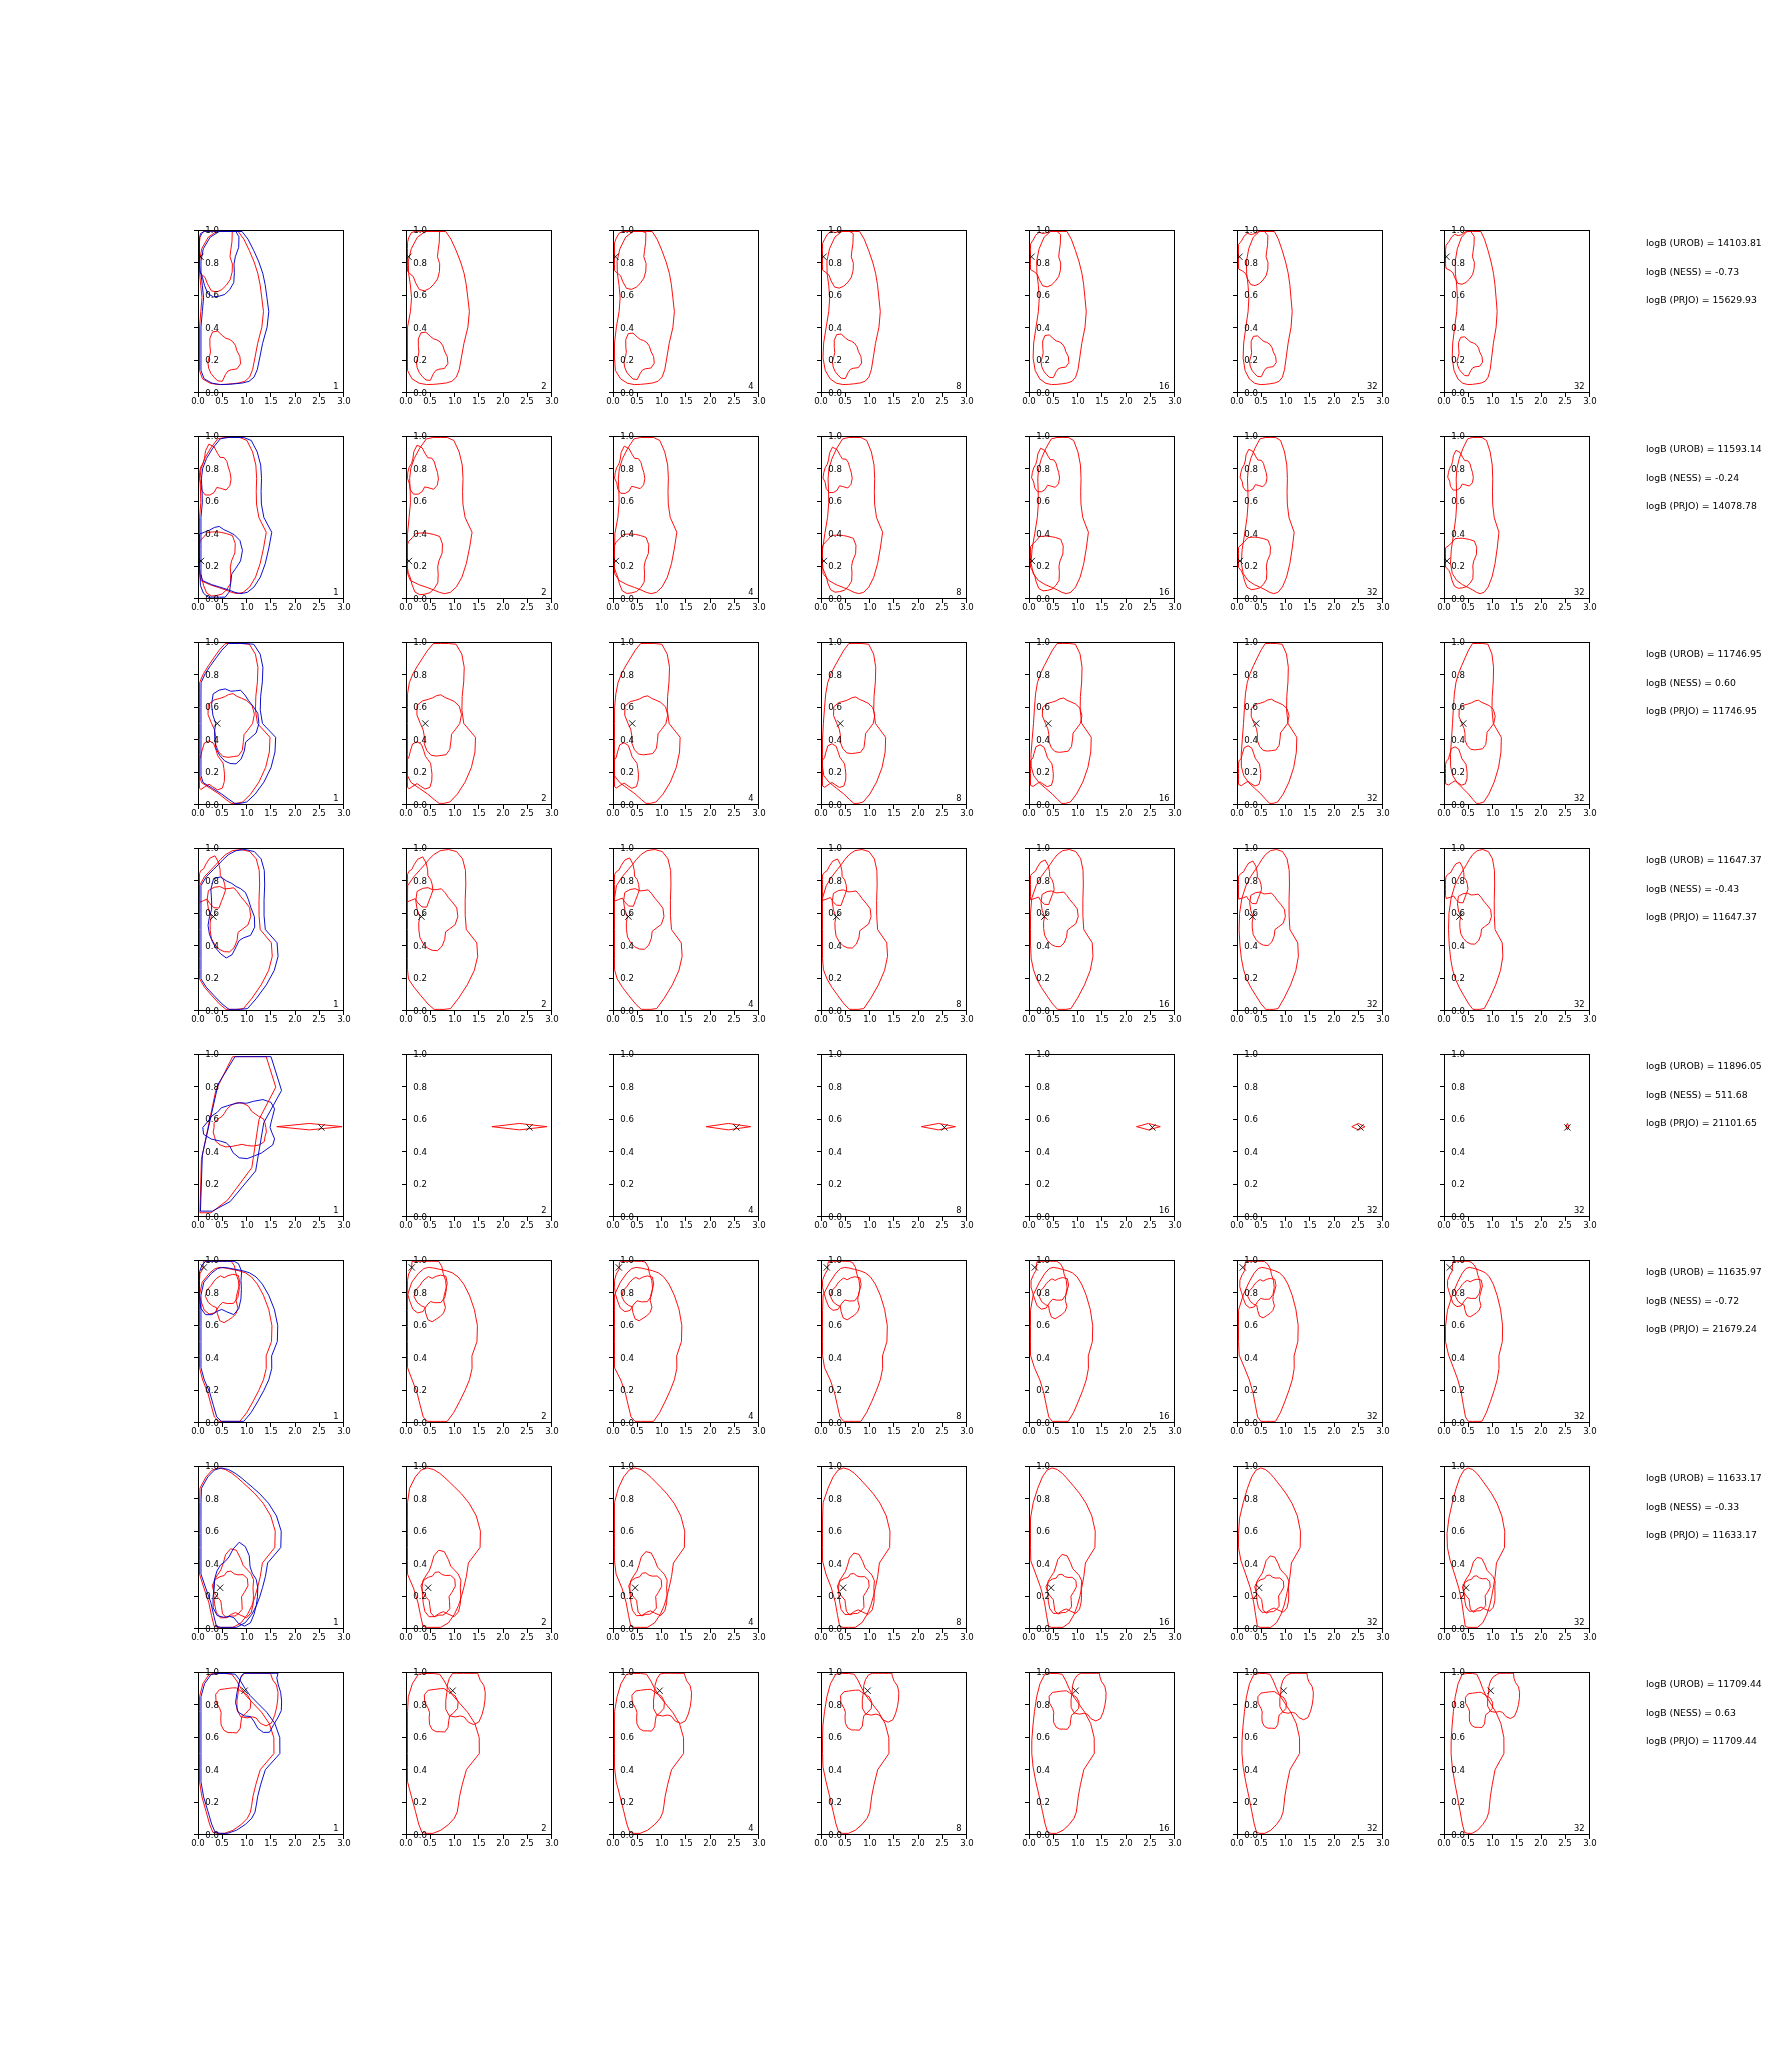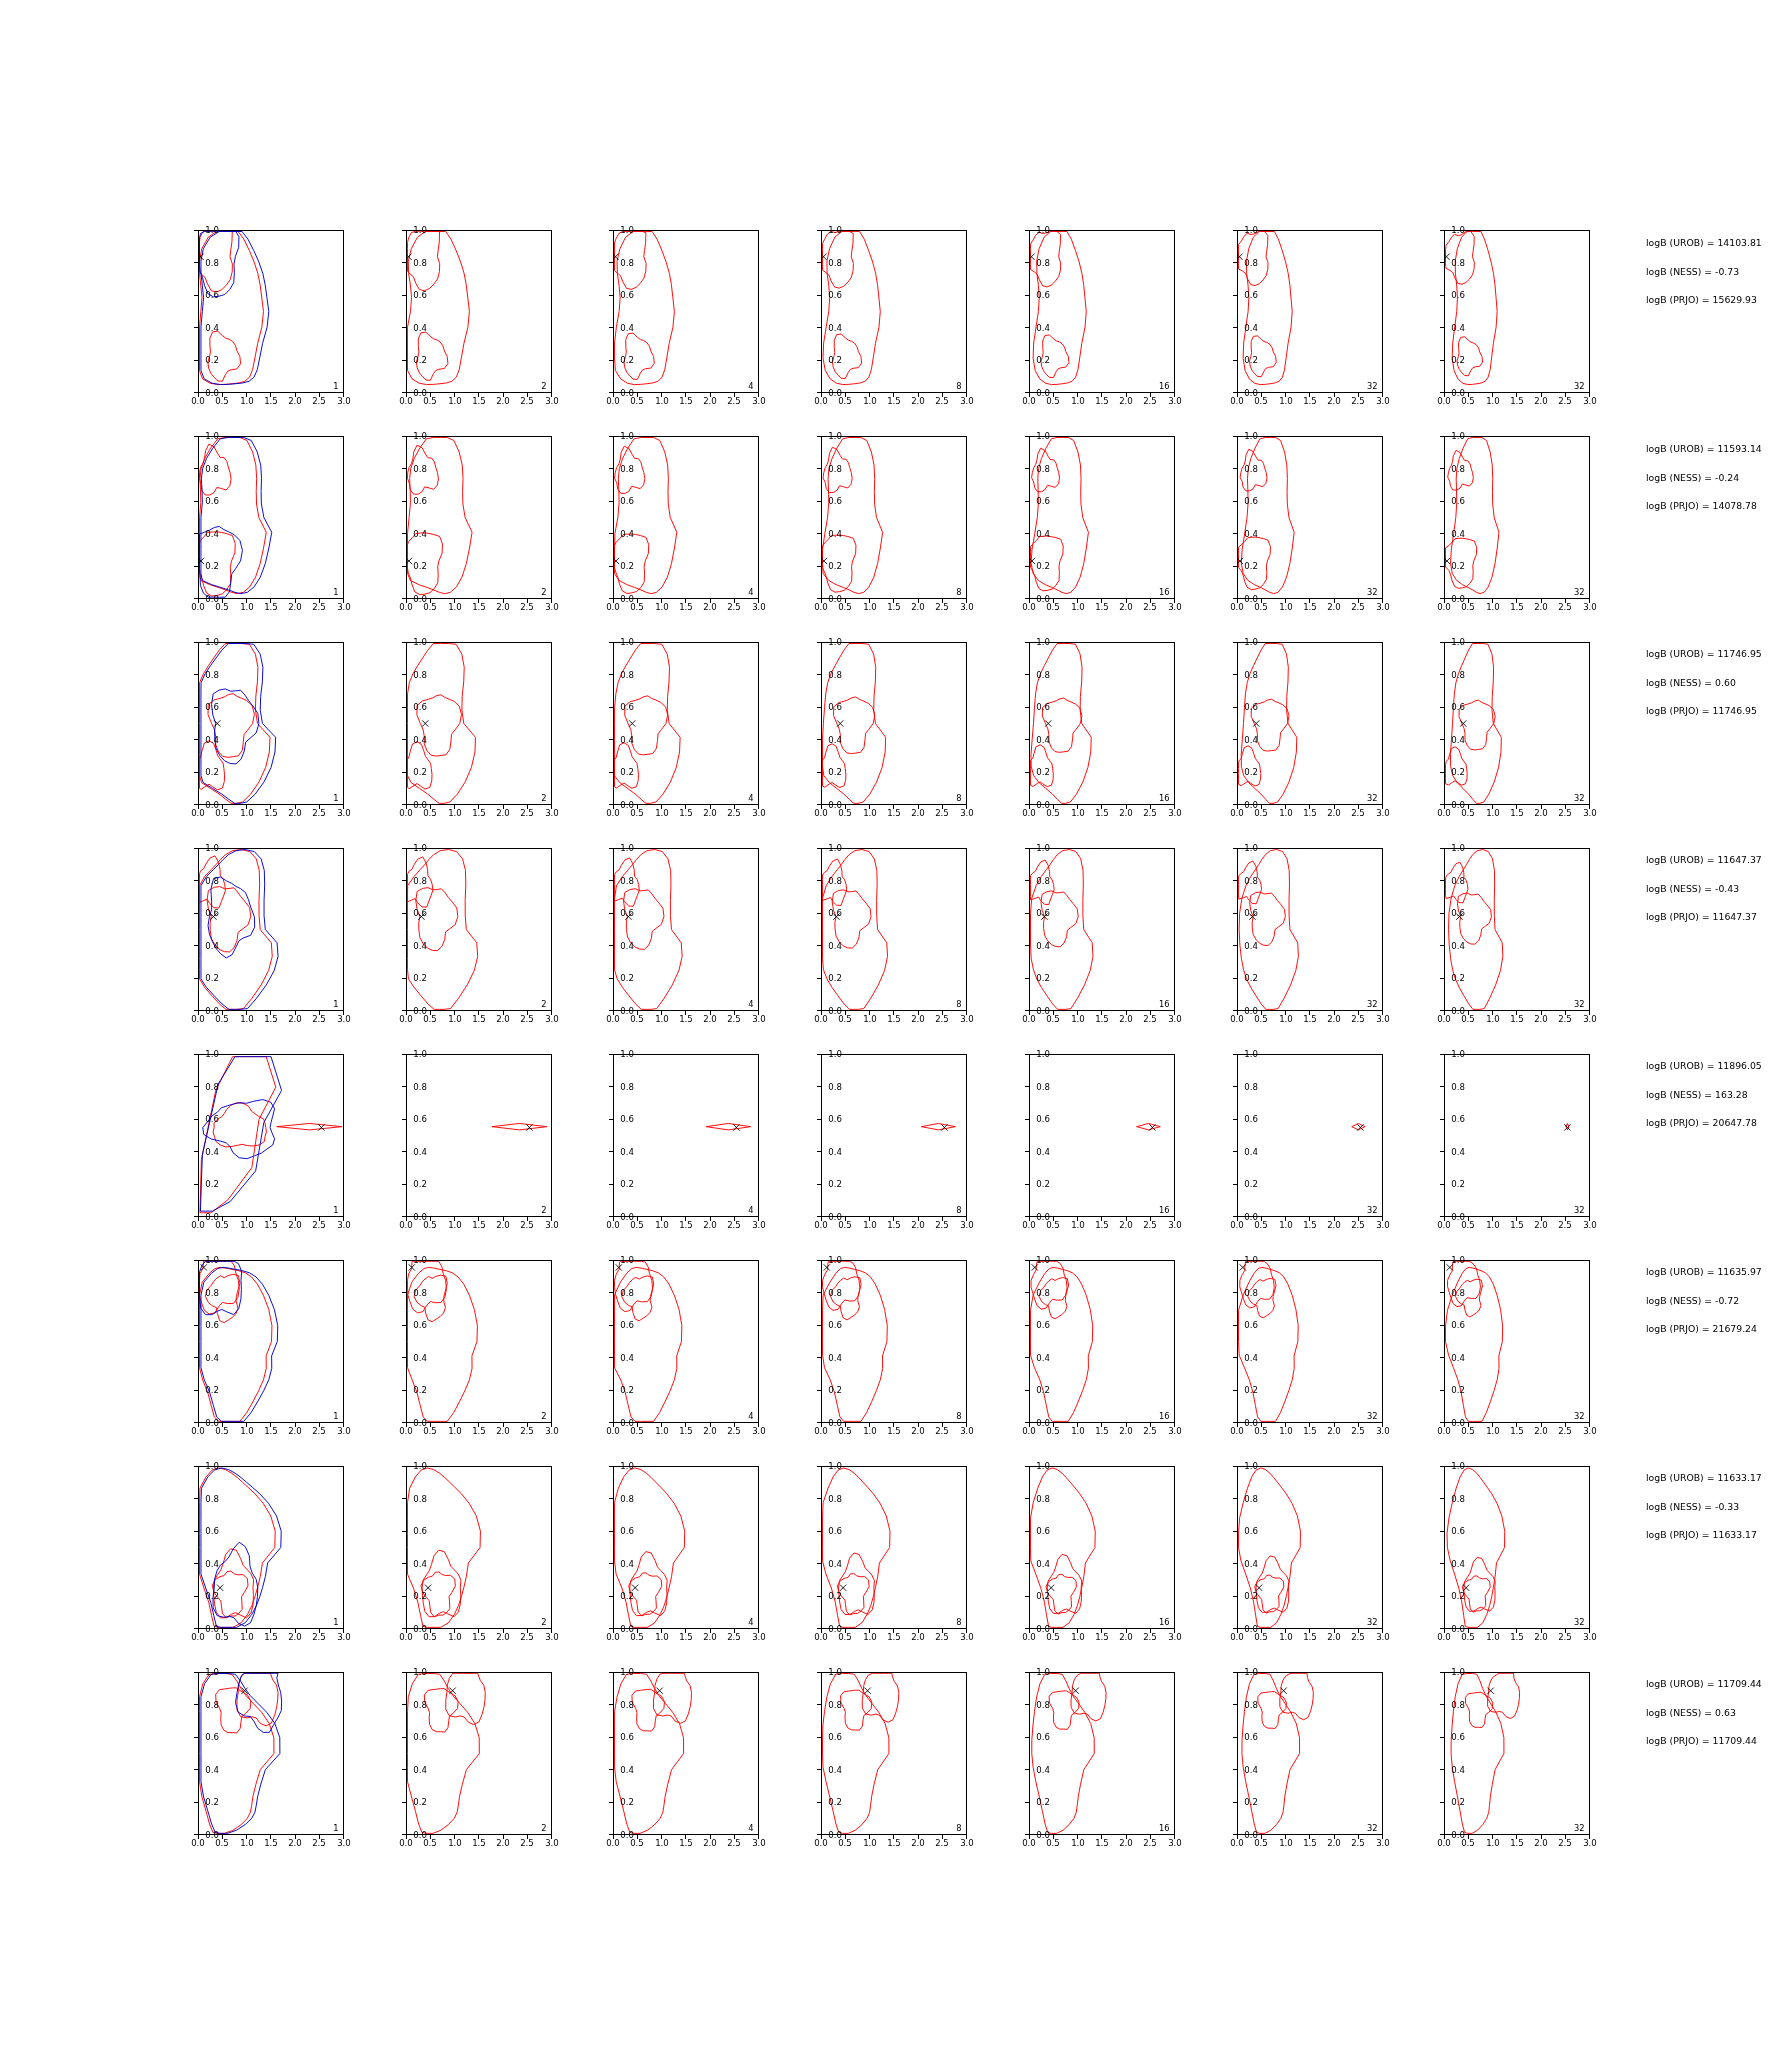--- a/index.html
+++ b/index.html
@@ -2389,22 +2389,22 @@
         <div>logB (NESS) = 0.60</div>
         <div>logB (PRJO) = 11746.95</div>
       </div>
       <div class="annot" style="top: 855px;">
         <div>logB (UROB) = 11647.37</div>
         <div>logB (NESS) = -0.43</div>
         <div>logB (PRJO) = 11647.37</div>
       </div>
       <div class="annot" style="top: 1061px;">
         <div>logB (UROB) = 11896.05</div>
-        <div>logB (NESS) = 163.28</div>
-        <div>logB (PRJO) = 20647.78</div>
+        <div>logB (NESS) = 511.68</div>
+        <div>logB (PRJO) = 21101.65</div>
       </div>
       <div class="annot" style="top: 1267px;">
         <div>logB (UROB) = 11635.97</div>
         <div>logB (NESS) = -0.72</div>
         <div>logB (PRJO) = 21679.24</div>
       </div>
       <div class="annot" style="top: 1473px;">
         <div>logB (UROB) = 11633.17</div>
         <div>logB (NESS) = -0.33</div>
         <div>logB (PRJO) = 11633.17</div>

